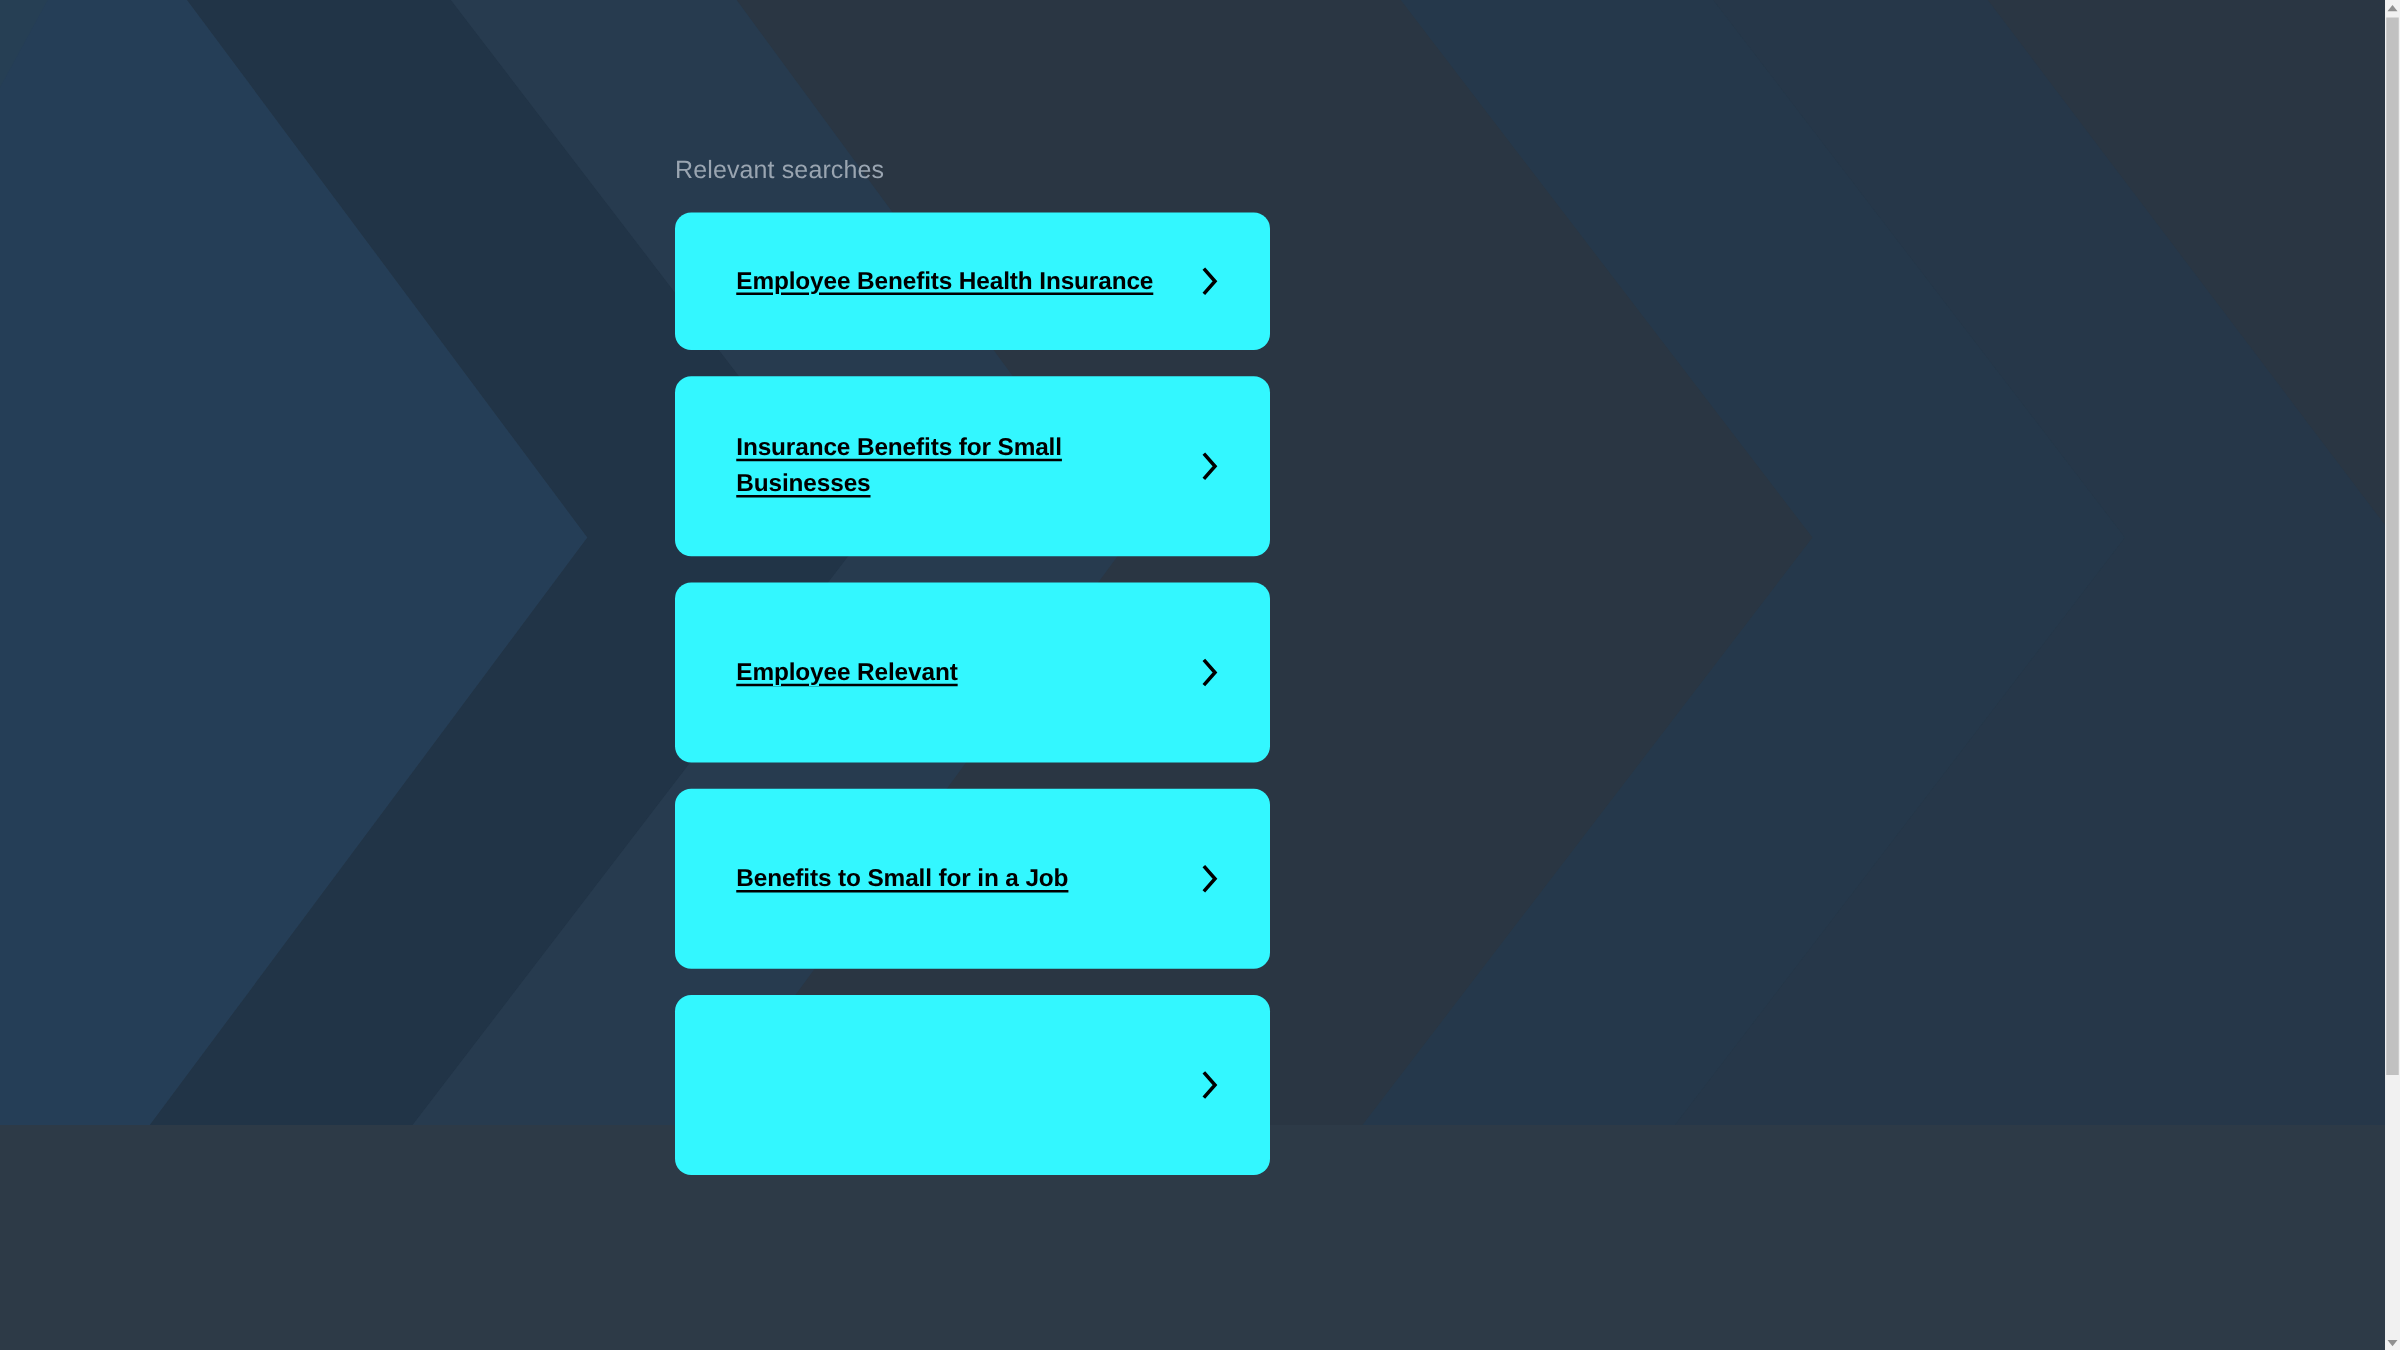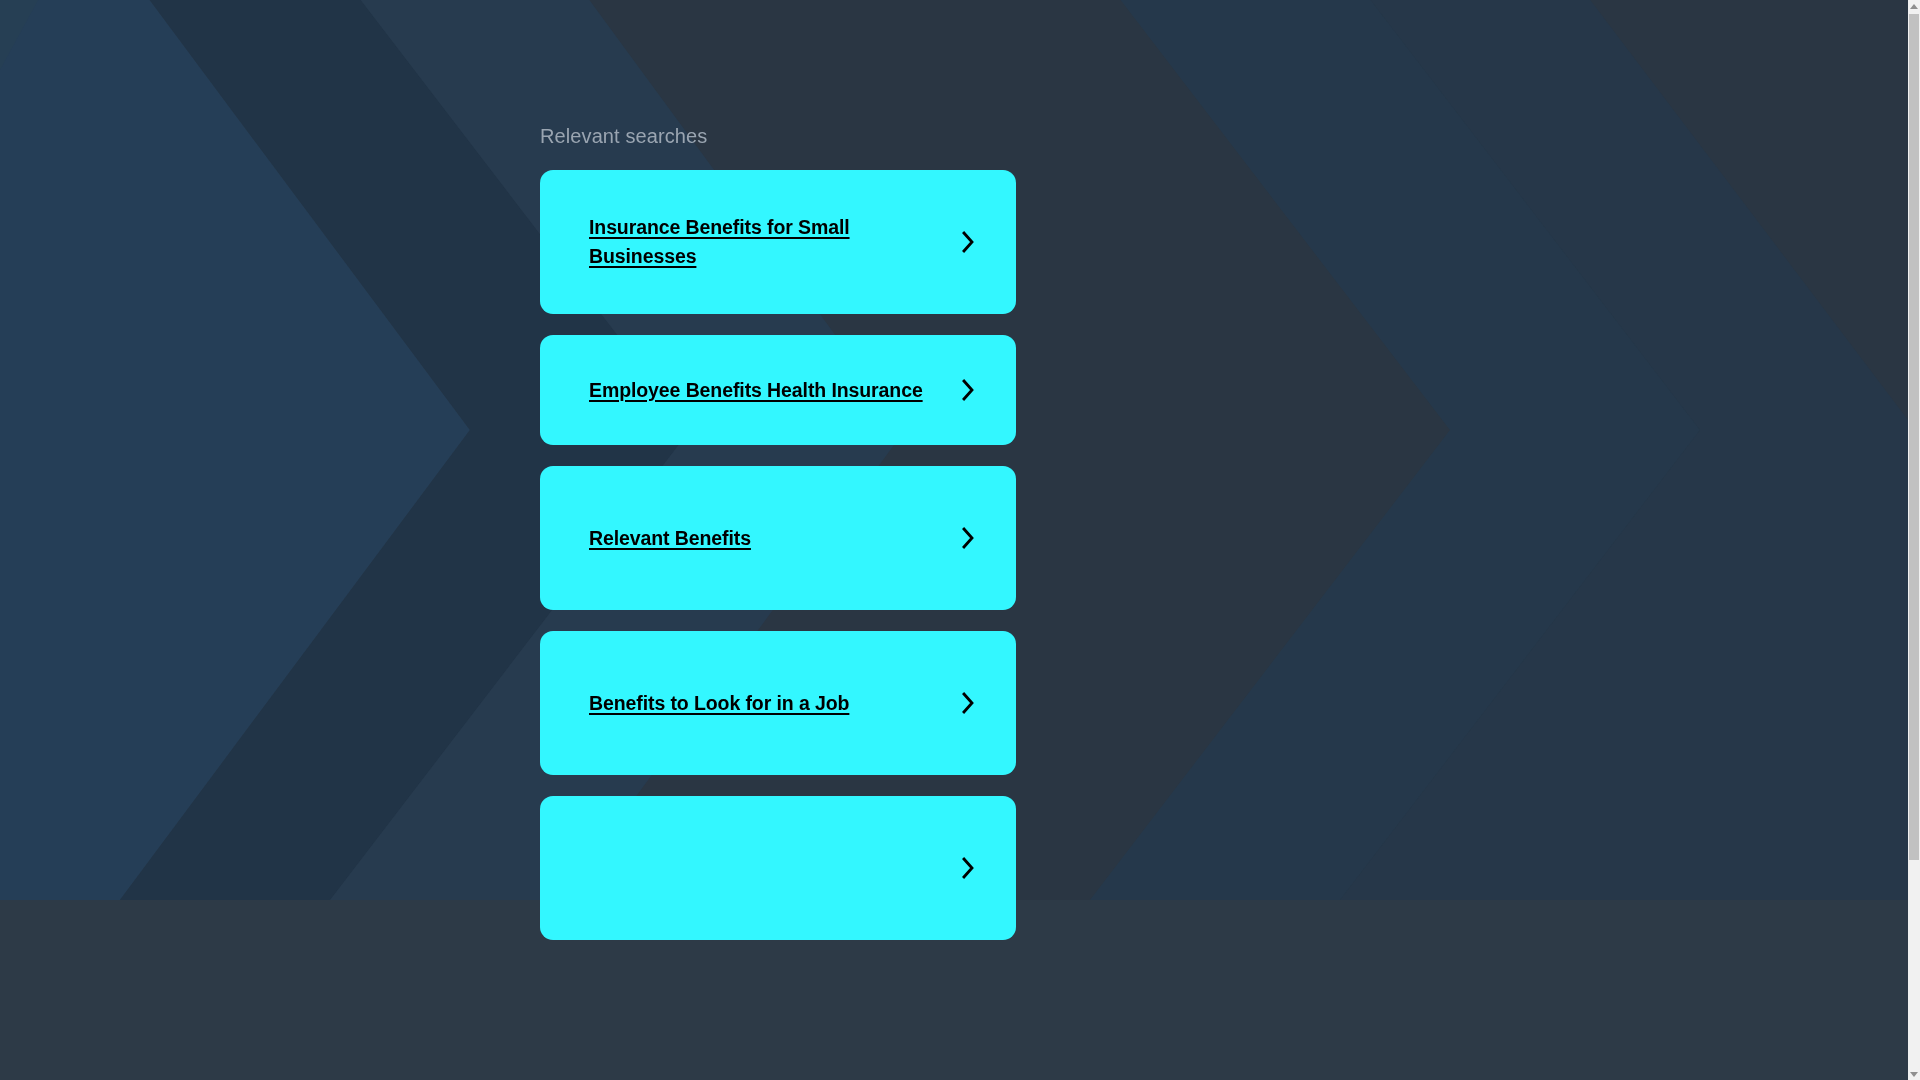--- a/index.html
+++ b/index.html
@@ -157,50 +157,50 @@
 </div>
 
 <div id="page-viewport">
 
   <div id="content-column">
 
     <div id="section-heading">Relevant searches</div>
 
     <div id="cards-list">
 
-      <a class="search-card tall" href="#">
-        <span class="card-label">Insurance Benefits for Small Businesses</span>
-        <span class="chevron-icon">
-          <svg viewBox="0 0 15 26" xmlns="http://www.w3.org/2000/svg">
-            <path d="M 3 4 L 11 13 L 3 22" fill="none" stroke="#000000" stroke-width="2.8" stroke-linecap="square" stroke-linejoin="miter"></path>
-          </svg>
-        </span>
-      </a>
-
       <a class="search-card" href="#">
         <span class="card-label">Employee Benefits Health Insurance</span>
         <span class="chevron-icon">
           <svg viewBox="0 0 15 26" xmlns="http://www.w3.org/2000/svg">
             <path d="M 3 4 L 11 13 L 3 22" fill="none" stroke="#000000" stroke-width="2.8" stroke-linecap="square" stroke-linejoin="miter"></path>
           </svg>
         </span>
       </a>
 
-
-      <a class="search-card tall" href="#">
-        <span class="card-label">Relevant Benefits</span>
-        <span class="chevron-icon">
-          <svg viewBox="0 0 15 26" xmlns="http://www.w3.org/2000/svg">
-            <path d="M 3 4 L 11 13 L 3 22" fill="none" stroke="#000000" stroke-width="2.8" stroke-linecap="square" stroke-linejoin="miter"></path>
-          </svg>
-        </span>
-      </a>
-
-      <a class="search-card tall" href="#">
-        <span class="card-label">Benefits to Look for in a Job</span>
+      <a class="search-card tall" href="#">
+        <span class="card-label">Insurance Benefits for Small Businesses</span>
+        <span class="chevron-icon">
+          <svg viewBox="0 0 15 26" xmlns="http://www.w3.org/2000/svg">
+            <path d="M 3 4 L 11 13 L 3 22" fill="none" stroke="#000000" stroke-width="2.8" stroke-linecap="square" stroke-linejoin="miter"></path>
+          </svg>
+        </span>
+      </a>
+
+
+      <a class="search-card tall" href="#">
+        <span class="card-label">Employee Relevant</span>
+        <span class="chevron-icon">
+          <svg viewBox="0 0 15 26" xmlns="http://www.w3.org/2000/svg">
+            <path d="M 3 4 L 11 13 L 3 22" fill="none" stroke="#000000" stroke-width="2.8" stroke-linecap="square" stroke-linejoin="miter"></path>
+          </svg>
+        </span>
+      </a>
+
+      <a class="search-card tall" href="#">
+        <span class="card-label">Benefits to Small for in a Job</span>
         <span class="chevron-icon">
           <svg viewBox="0 0 15 26" xmlns="http://www.w3.org/2000/svg">
             <path d="M 3 4 L 11 13 L 3 22" fill="none" stroke="#000000" stroke-width="2.8" stroke-linecap="square" stroke-linejoin="miter"></path>
           </svg>
         </span>
       </a>
 
       <a class="search-card tall" href="#">
         <span class="card-label"></span>
         <span class="chevron-icon">

